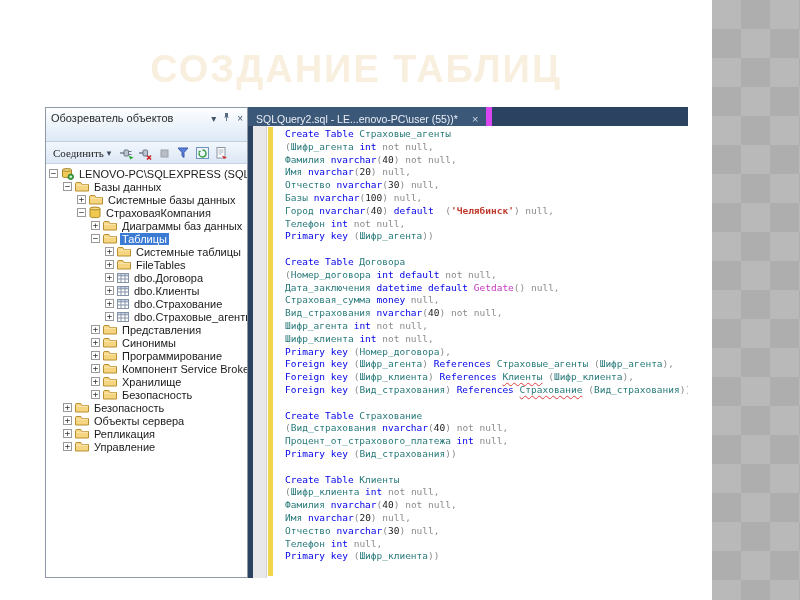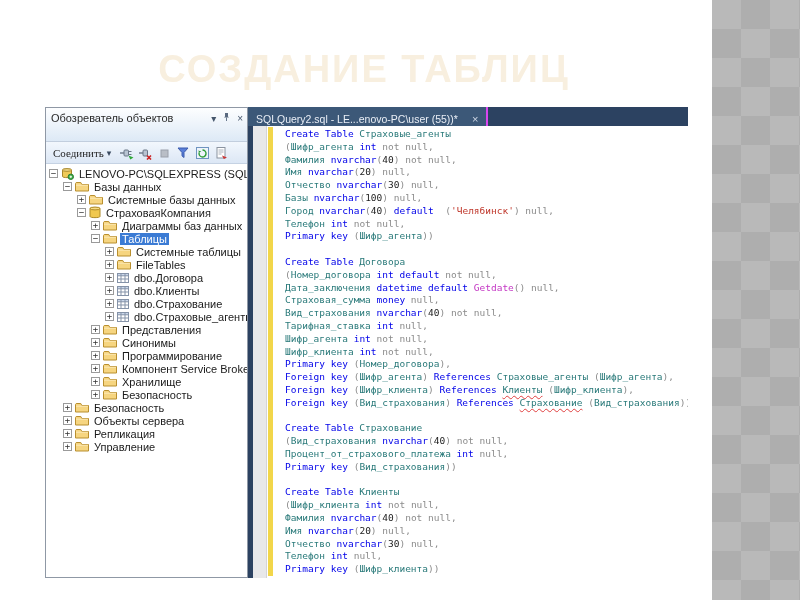--- a/index.html
+++ b/index.html
@@ -5,21 +5,21 @@
   html,body{margin:0;padding:0;background:#fff;}
   .slide{position:relative;width:800px;height:600px;background:#ffffff;overflow:hidden;
          font-family:"Liberation Sans",sans-serif;}
   
   .deco-strip{position:absolute;top:0;right:0;width:88px;height:600px;
     background-color:var(--pattern_base,#b9b9b9);
     background-image:
       linear-gradient(45deg,var(--pattern_diamond,#aeaeae) 25%,transparent 25%,transparent 75%,var(--pattern_diamond,#aeaeae) 75%),
       linear-gradient(45deg,var(--pattern_diamond,#aeaeae) 25%,transparent 25%,transparent 75%,var(--pattern_diamond,#aeaeae) 75%);
     background-size:58px 58px;background-position:0 0,29px 29px;}
-  .slide-title{position:absolute;top:48px;left:8px;width:712px;margin:0;text-align:center;
+  .slide-title{position:absolute;top:48px;left:0;width:712px;margin:0;text-align:center;
     font-size:38px;font-weight:bold;letter-spacing:2px;color:var(--title_color,#f8efdf);}
   
   .ssms{position:absolute;left:45px;top:107px;width:643px;height:471px;}
   
   .oe{position:absolute;left:0;top:0;width:203px;height:471px;background:#fff;
       border:1px solid #8f98a5;box-sizing:border-box;}
   .oe-header{height:20px;display:flex;align-items:center;justify-content:space-between;
       padding:0 4px 13px 5px;font-size:11px;color:#2a2a2a;
       background:linear-gradient(#fdfeff,#dde9f6);border-bottom:1px solid #c2cede;}
   .oe-hdr-icons{display:flex;align-items:center;gap:6px;color:#45556b;font-size:10px;}
@@ -32,34 +32,34 @@
   .expander{width:9px;height:9px;box-sizing:border-box;border:1px solid #9a9a9a;background:#fff;
      font-size:9px;line-height:7px;text-align:center;color:#333;flex:none;margin-right:3px;
      font-family:"DejaVu Sans Mono",monospace;}
   .tree-icon{flex:none;margin-right:3px;display:inline-flex;}
   .tree-label{padding:0 2px;}
   .tree-label.sel{background:var(--selection_bg,#3b7bd4);color:#fff;}
   
   .editor{position:absolute;left:203px;top:0;width:440px;height:471px;}
   .tabbar{height:19px;background:var(--tab_bar,#2c4261);display:flex;align-items:stretch;}
   .tab{background:var(--tab_active,#3c5878);color:#e9eef6;font-size:10.5px;display:flex;
-     align-items:center;padding:12px 8px;gap:14px;border-right:2px solid #d946ef;text-align:right;}
+     align-items:center;padding:12px 8px;gap:14px;border-right:6px solid #d946ef;text-align:right;}
   .tab-close{color:#cdd6e4;font-size:11px;}
   .code-area{position:absolute;top:19px;left:0;right:0;bottom:0;background:#fff;overflow:hidden;}
   .dark-edge{position:absolute;left:0;top:0;width:5px;height:100%;background:var(--tab_bar,#2c4261);}
   .ind-margin{position:absolute;left:5px;top:0;width:13px;height:100%;background:#e8e8ea;border-right:1px solid #d4d4d6;}
   .change-bar{position:absolute;left:20px;top:1px;width:5px;height:449px;background:var(--change_bar,#f2d64a);}
   .code{position:absolute;left:37px;top:2px;font-family:"DejaVu Sans Mono",monospace;
      font-size:9.5px;line-height:12.8px;color:#111;}
   .code-line{white-space:pre;height:12.8px;}
   .tk-k{color:var(--keyword,#0000e8);}
   .tk-id{color:var(--identifier,#2a7a7a);}
   .tk-g{color:var(--muted,#8c8c8c);}
   .tk-n{color:var(--number,#222);}
-  .tk-s{color:var(--string,#c03a2e);}
+  .tk-s{color:var(--string,#c03a2e);font-weight:bold;}
   .tk-f{color:var(--function,#c438c4);}
   .tk-p{color:#111;}
   .tk-sq{color:var(--identifier,#2a7a7a);text-decoration:underline wavy #e04040 1px;text-underline-offset:2px;}
 </style>
 </head>
 <body>
 
 <div class="slide">
   <div class="deco-strip"></div>
   <h1 class="slide-title">СОЗДАНИЕ ТАБЛИЦ</h1>
@@ -375,21 +375,20 @@
             <div class="code-line"><span class="tk-id">Базы</span><span class="tk-p"> </span><span class="tk-k">nvarchar</span><span class="tk-g">(</span><span class="tk-n">100</span><span class="tk-g">) null,</span></div>
             <div class="code-line"><span class="tk-id">Город</span><span class="tk-p"> </span><span class="tk-k">nvarchar</span><span class="tk-g">(</span><span class="tk-n">40</span><span class="tk-g">) </span><span class="tk-k">default</span><span class="tk-p">  </span><span class="tk-g">(</span><span class="tk-s">'Челябинск'</span><span class="tk-g">) null,</span></div>
             <div class="code-line"><span class="tk-id">Телефон</span><span class="tk-p"> </span><span class="tk-k">int</span><span class="tk-g"> not null,</span></div>
             <div class="code-line"><span class="tk-k">Primary key</span><span class="tk-g"> (</span><span class="tk-id">Шифр_агента</span><span class="tk-g">))</span></div>
             <div class="code-line">&nbsp;</div>
             <div class="code-line"><span class="tk-k">Create Table </span><span class="tk-id">Договора</span></div>
             <div class="code-line"><span class="tk-g">(</span><span class="tk-id">Номер_договора</span><span class="tk-p"> </span><span class="tk-k">int default</span><span class="tk-g"> not null,</span></div>
             <div class="code-line"><span class="tk-id">Дата_заключения</span><span class="tk-p"> </span><span class="tk-k">datetime default</span><span class="tk-p"> </span><span class="tk-f">Getdate</span><span class="tk-g">() null,</span></div>
             <div class="code-line"><span class="tk-id">Страховая_сумма</span><span class="tk-p"> </span><span class="tk-k">money</span><span class="tk-g"> null,</span></div>
             <div class="code-line"><span class="tk-id">Вид_страхования</span><span class="tk-p"> </span><span class="tk-k">nvarchar</span><span class="tk-g">(</span><span class="tk-n">40</span><span class="tk-g">) not null,</span></div>
-            <div class="code-line"><span class="tk-id">Тарифная_ставка</span><span class="tk-p"> </span><span class="tk-k">int</span><span class="tk-g"> null,</span></div>
             <div class="code-line"><span class="tk-id">Шифр_агента</span><span class="tk-p"> </span><span class="tk-k">int</span><span class="tk-g"> not null,</span></div>
             <div class="code-line"><span class="tk-id">Шифр_клиента</span><span class="tk-p"> </span><span class="tk-k">int</span><span class="tk-g"> not null,</span></div>
             <div class="code-line"><span class="tk-k">Primary key</span><span class="tk-g"> (</span><span class="tk-id">Номер_договора</span><span class="tk-g">),</span></div>
             <div class="code-line"><span class="tk-k">Foreign key</span><span class="tk-g"> (</span><span class="tk-id">Шифр_агента</span><span class="tk-g">) </span><span class="tk-k">References</span><span class="tk-p"> </span><span class="tk-id">Страховые_агенты</span><span class="tk-g"> (</span><span class="tk-id">Шифр_агента</span><span class="tk-g">),</span></div>
             <div class="code-line"><span class="tk-k">Foreign key</span><span class="tk-g"> (</span><span class="tk-id">Шифр_клиента</span><span class="tk-g">) </span><span class="tk-k">References</span><span class="tk-p"> </span><span class="tk-sq">Клиенты</span><span class="tk-g"> (</span><span class="tk-id">Шифр_клиента</span><span class="tk-g">),</span></div>
             <div class="code-line"><span class="tk-k">Foreign key</span><span class="tk-g"> (</span><span class="tk-id">Вид_страхования</span><span class="tk-g">) </span><span class="tk-k">References</span><span class="tk-p"> </span><span class="tk-sq">Страхование</span><span class="tk-g"> (</span><span class="tk-id">Вид_страхования</span><span class="tk-g">))</span></div>
             <div class="code-line">&nbsp;</div>
             <div class="code-line"><span class="tk-k">Create Table </span><span class="tk-id">Страхование</span></div>
             <div class="code-line"><span class="tk-g">(</span><span class="tk-id">Вид_страхования</span><span class="tk-p"> </span><span class="tk-k">nvarchar</span><span class="tk-g">(</span><span class="tk-n">40</span><span class="tk-g">) not null,</span></div>
             <div class="code-line"><span class="tk-id">Процент_от_страхового_платежа</span><span class="tk-p"> </span><span class="tk-k">int</span><span class="tk-g"> null,</span></div>

